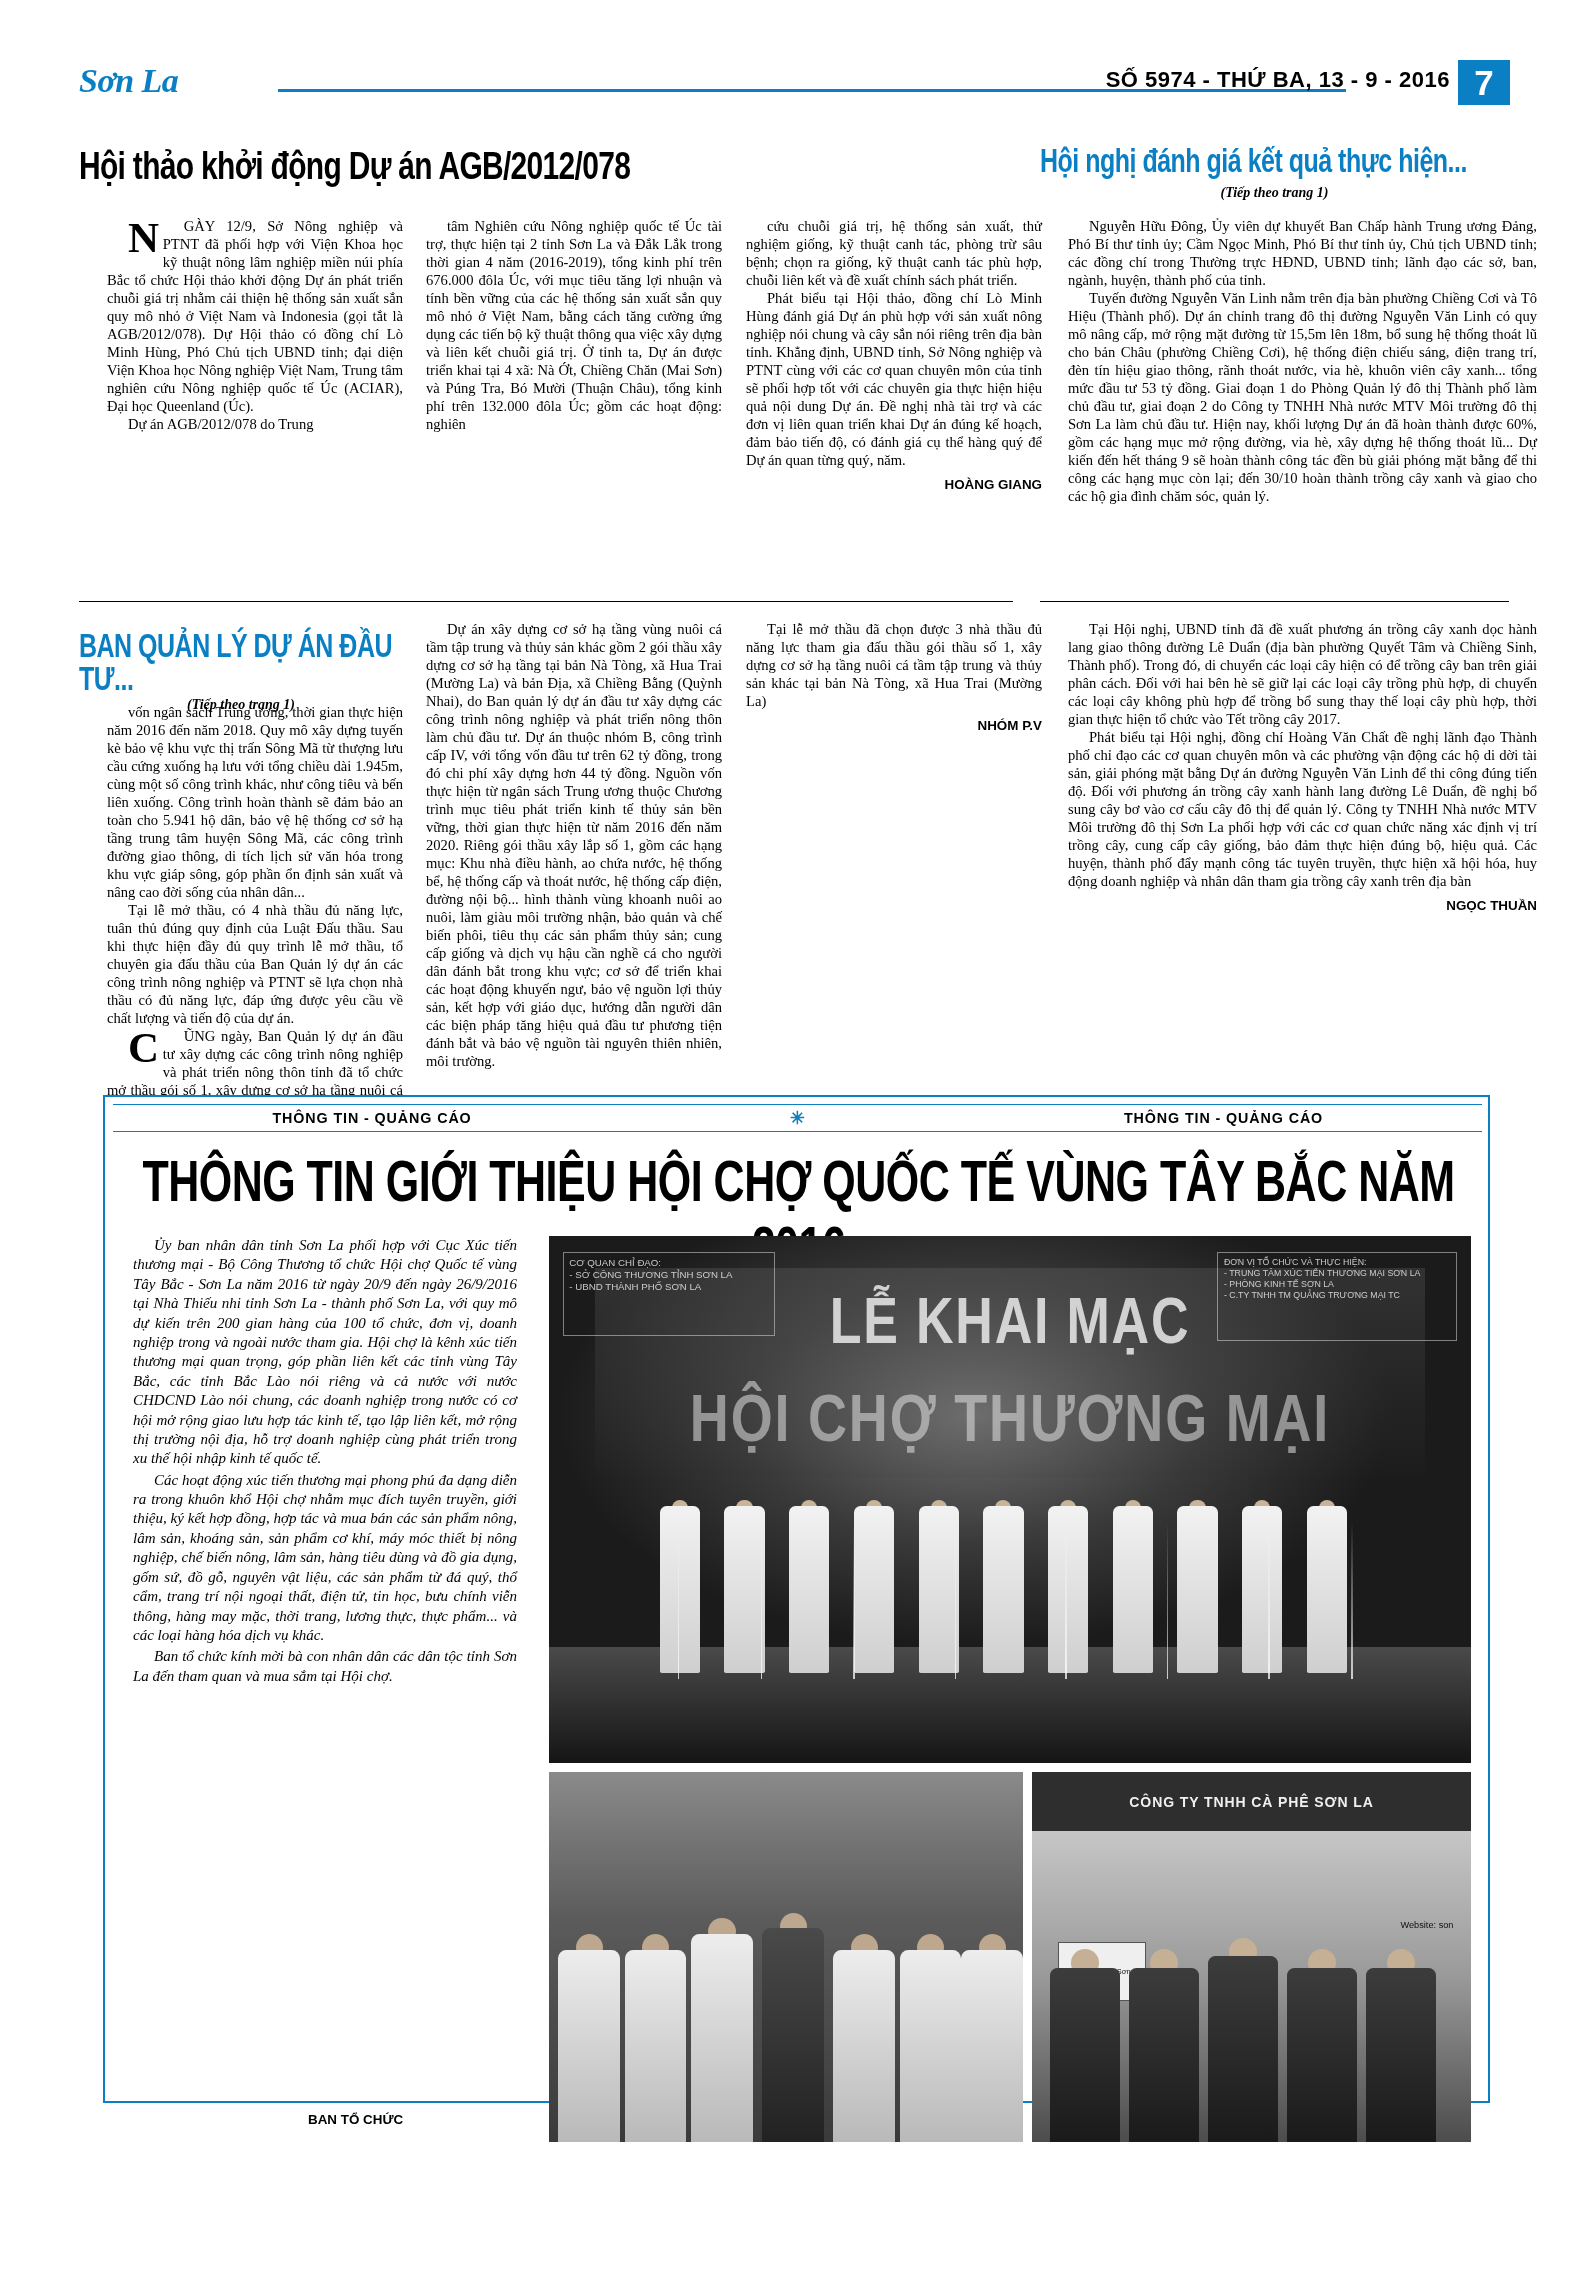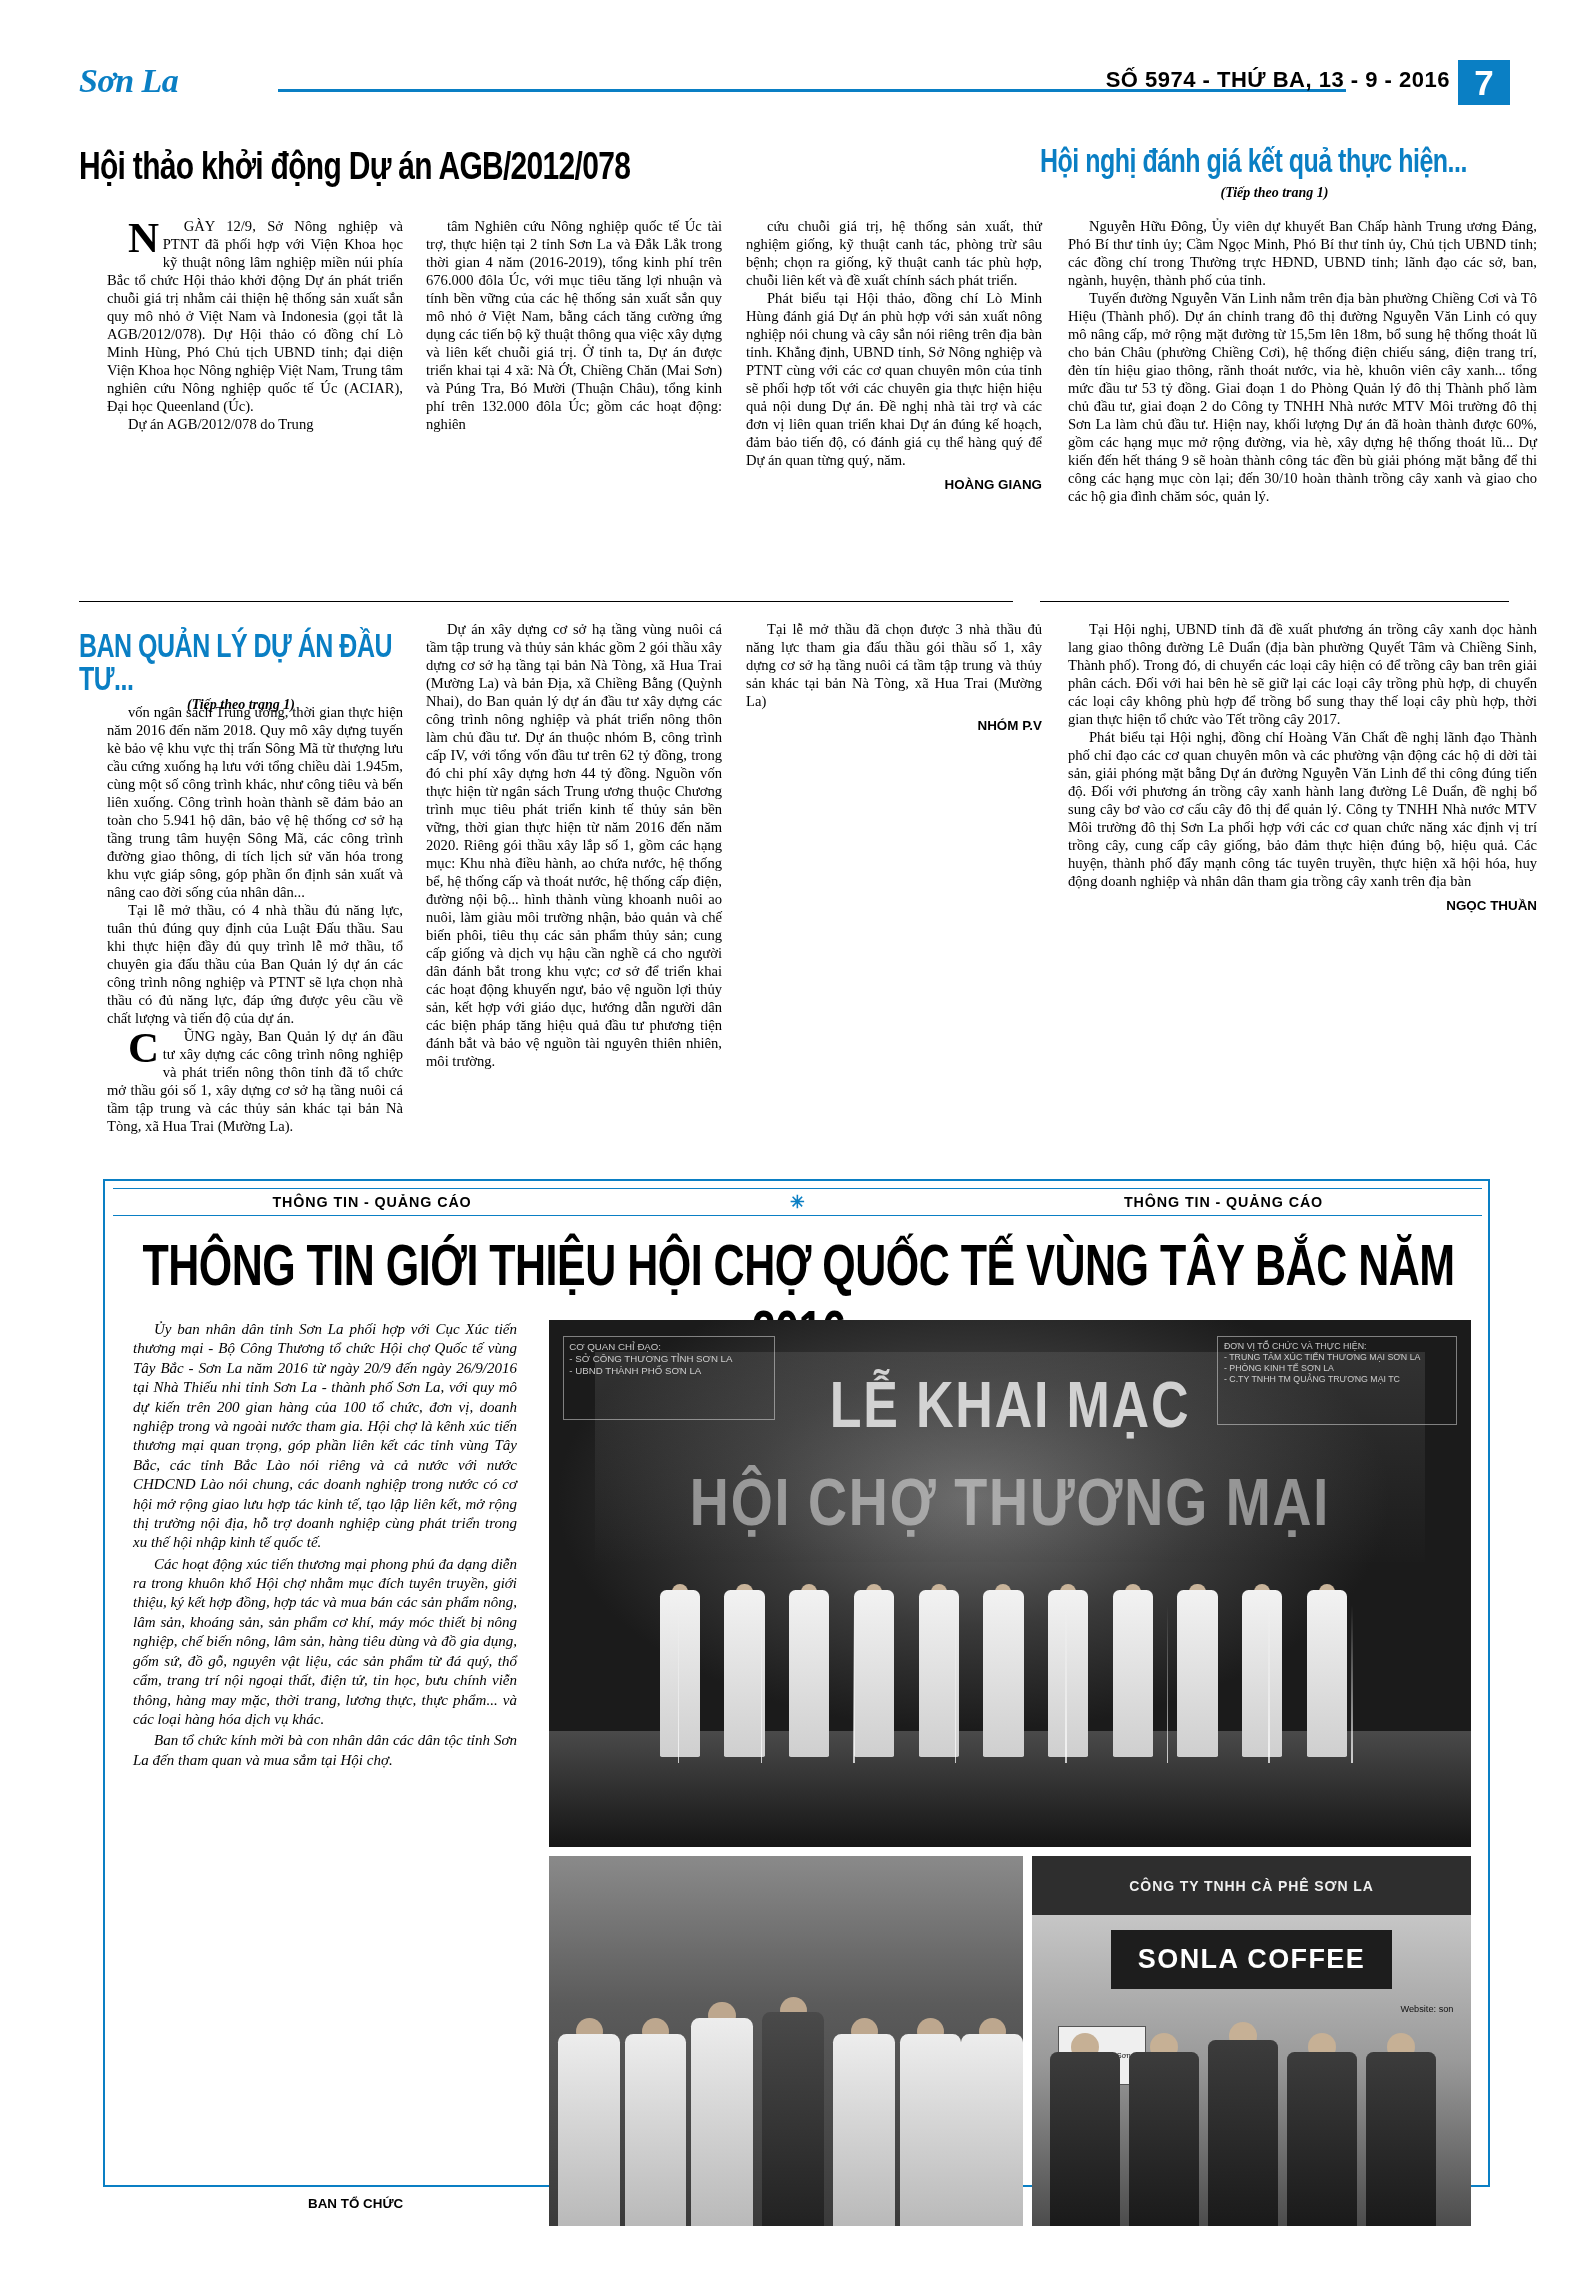--- a/index.html
+++ b/index.html
@@ -119,21 +119,21 @@
   #art2-c3 { position:absolute; left:718px; top:620px; width:296px; }
   #art4-body { position:absolute; left:1040px; top:620px; width:469px; }
 
   .hr-sep {
     position:absolute; height:1.4px; background:#000;
   }
 
   
   .ad-box {
     position: absolute;
-    left: 103px; top: 1179px;
+    left: 103px; top: 1095px;
     width: 1387px; height: 1008px;
     border: 2.3px solid #0a7fc4;
     background: #fff;
     padding-left: 20px;
   }
   .ad-bar {
     position: absolute; left: 8.3px; top: 7.4px; width: 1369px; height: 28px;
     border-top: 1.4px solid #0a7fc4; border-bottom: 1.4px solid #0a7fc4;
     display: flex; align-items: center; justify-content: space-around;
     font-family: "Liberation Sans", sans-serif;
@@ -413,21 +413,20 @@
         </div>
       <div class="p2-person" style="left:87%">
           <b></b>
           <i></i>
         </div>
     </div>
 
     <div class="photo" id="photo3">
       <div class="p3-bg"></div>
       <div class="p3-signboard">CÔNG TY TNHH CÀ PHÊ SƠN LA</div>
-      <div class="p3-brand">SONLA COFFEE</div>
       <div class="p3-web">Website: son</div>
       <div class="p3-label">Cà Phê Arabica Sơn La</div>
       <div class="p3-person" style="left:4%">
           <b></b>
           <i></i>
         </div>
       <div class="p3-person" style="left:22%">
           <b></b>
           <i></i>
         </div>

